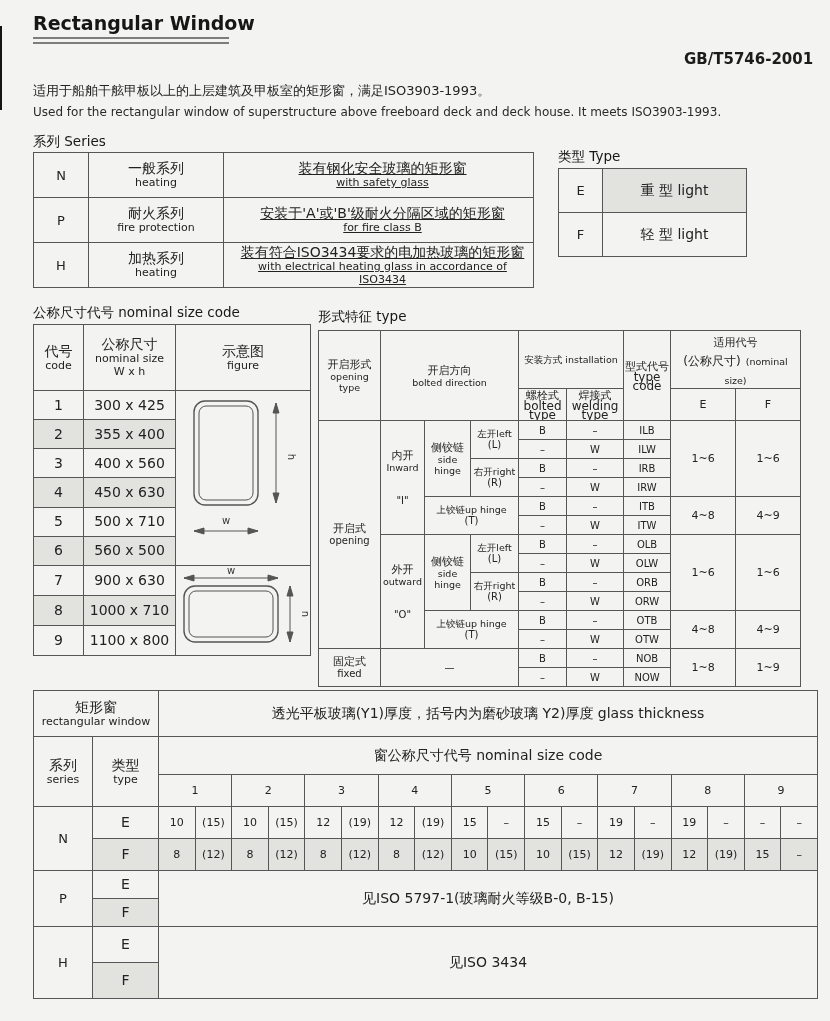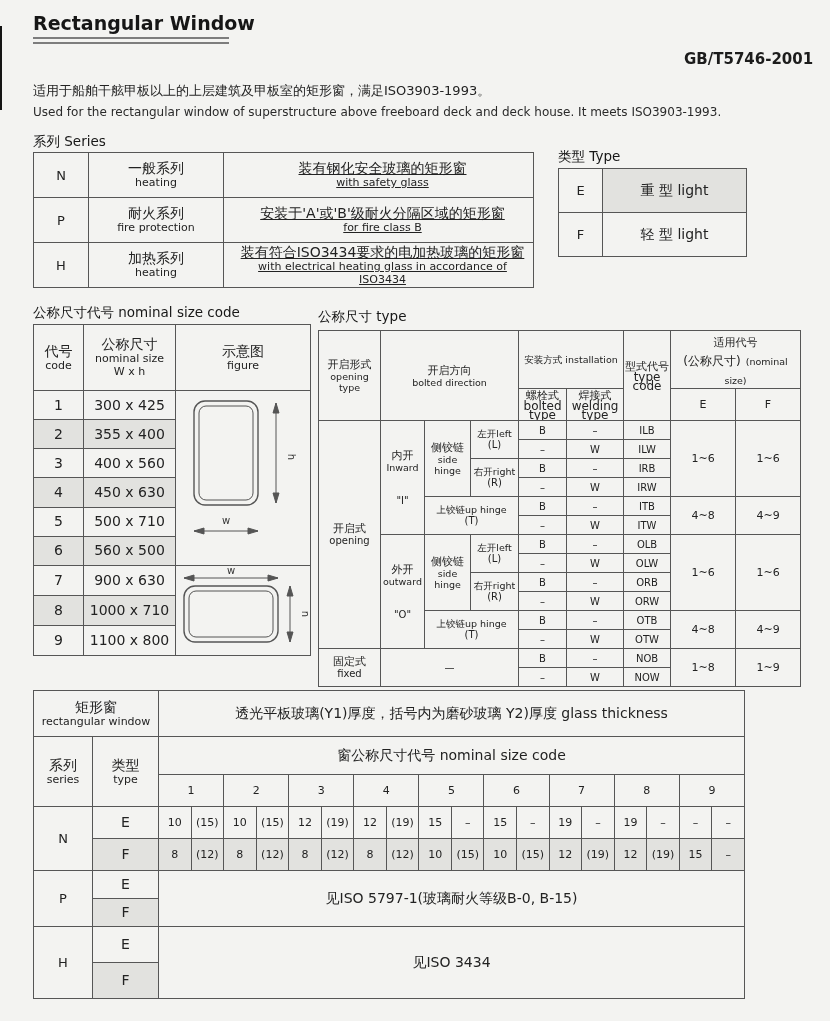--- a/index.html
+++ b/index.html
@@ -199,21 +199,21 @@
     <td class="zh12 shade">8</td>
     <td class="zh12 shade">1000 x 710</td>
   </tr>
   <tr style="height:29px">
     <td class="zh12">9</td>
     <td class="zh12">1100 x 800</td>
   </tr>
 </tbody>
   </table>
 
-<div class="abs sec-label" style="left:318px;top:308px;">公称尺寸 type</div>
+<div class="abs sec-label" style="left:318px;top:308px;">形式特征 type</div>
 <table class="tbl feature abs" style="left:318px;top:330px;width:482px;">
   <colgroup>
     <col style="width:62px">
       <col style="width:44px">
       <col style="width:46px">
       <col style="width:48px">
     <col style="width:48px">
       <col style="width:57px">
       <col style="width:47px">
       <col style="width:65px">
@@ -385,21 +385,21 @@
     <td class="v11" rowspan="2">1~9</td>
   </tr>
   <tr style="height:19px">
     <td class="v10">–</td>
     <td class="v10">W</td>
     <td class="v10">NOW</td>
   </tr>
 </tbody>
   </table>
 
-<table class="tbl abs" style="left:33px;top:690px;width:712px;padding-left:11px;">
+<table class="tbl abs" style="left:33px;top:690px;width:785px;padding-left:11px;">
   <colgroup>
     <col style="width:59px">
       <col style="width:66px">
     <col>
       <col>
       <col>
       <col>
       <col>
       <col>
       <col>

